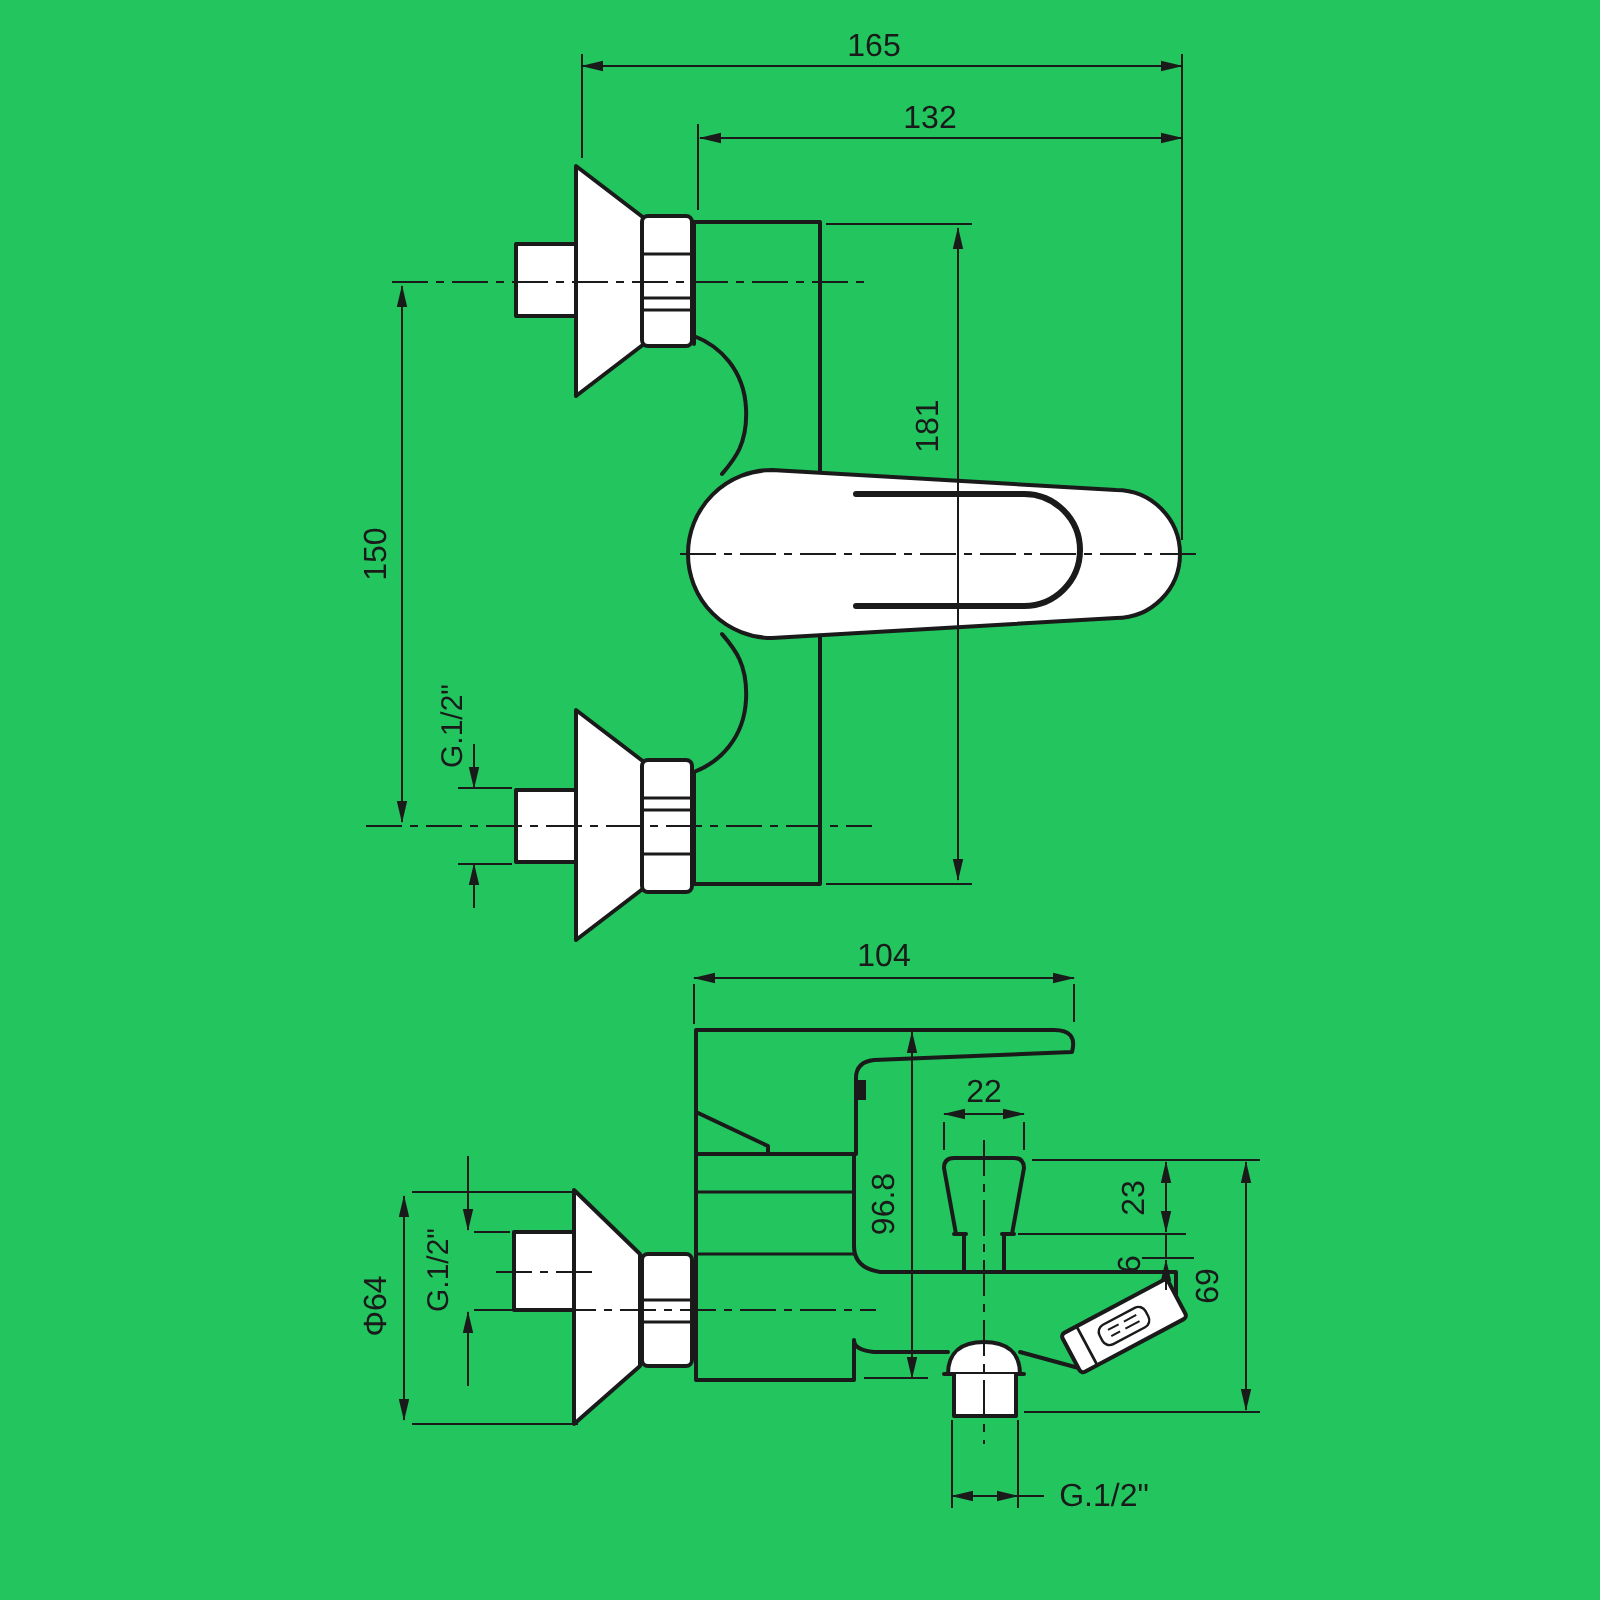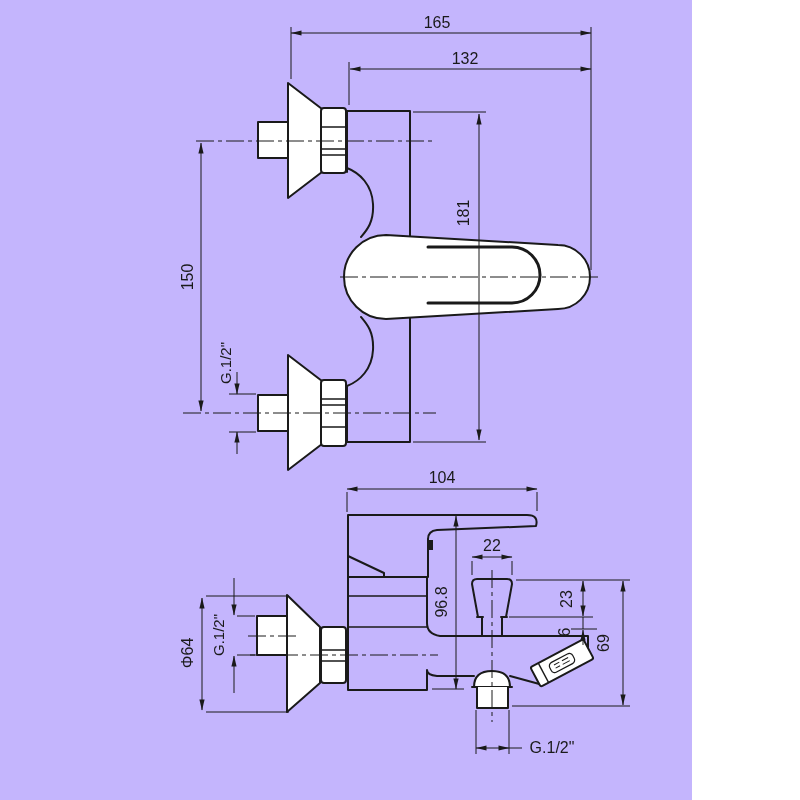--- a/index.html
+++ b/index.html
@@ -1,16 +1,16 @@
 <!DOCTYPE html>
 <html><head>
 <meta charset="utf-8">
 <style>
   html,body{margin:0;padding:0;background:#ffffff;}
-  .page{width:692px;height:800px;background:#c4b5fd;position:relative;overflow:hidden;text-align:right;}
+  .page{width:800px;height:800px;background:#22c55e;position:relative;overflow:hidden;text-align:right;}
   svg{display:block;}
   .outline{stroke:#1a1a1a;stroke-width:2;fill:none;stroke-linejoin:round;stroke-linecap:round;}
   .outline-f{stroke:#1a1a1a;stroke-width:2;fill:#ffffff;stroke-linejoin:round;}
   .thick{stroke:#1a1a1a;stroke-width:3;fill:none;stroke-linecap:round;}
   .thin{stroke:#1a1a1a;stroke-width:1.4;fill:none;}
   .dim{stroke:#1a1a1a;stroke-width:1;fill:none;}
   .cl{stroke:#1a1a1a;stroke-width:1;fill:none;stroke-dasharray:18 4 4 4;}
   .dimtext{font-family:"Liberation Sans","DejaVu Sans",sans-serif;font-size:16px;fill:#1a1a1a;}
   .dimtext-s{font-family:"Liberation Sans","DejaVu Sans",sans-serif;font-size:15px;fill:#1a1a1a;}
 </style>

